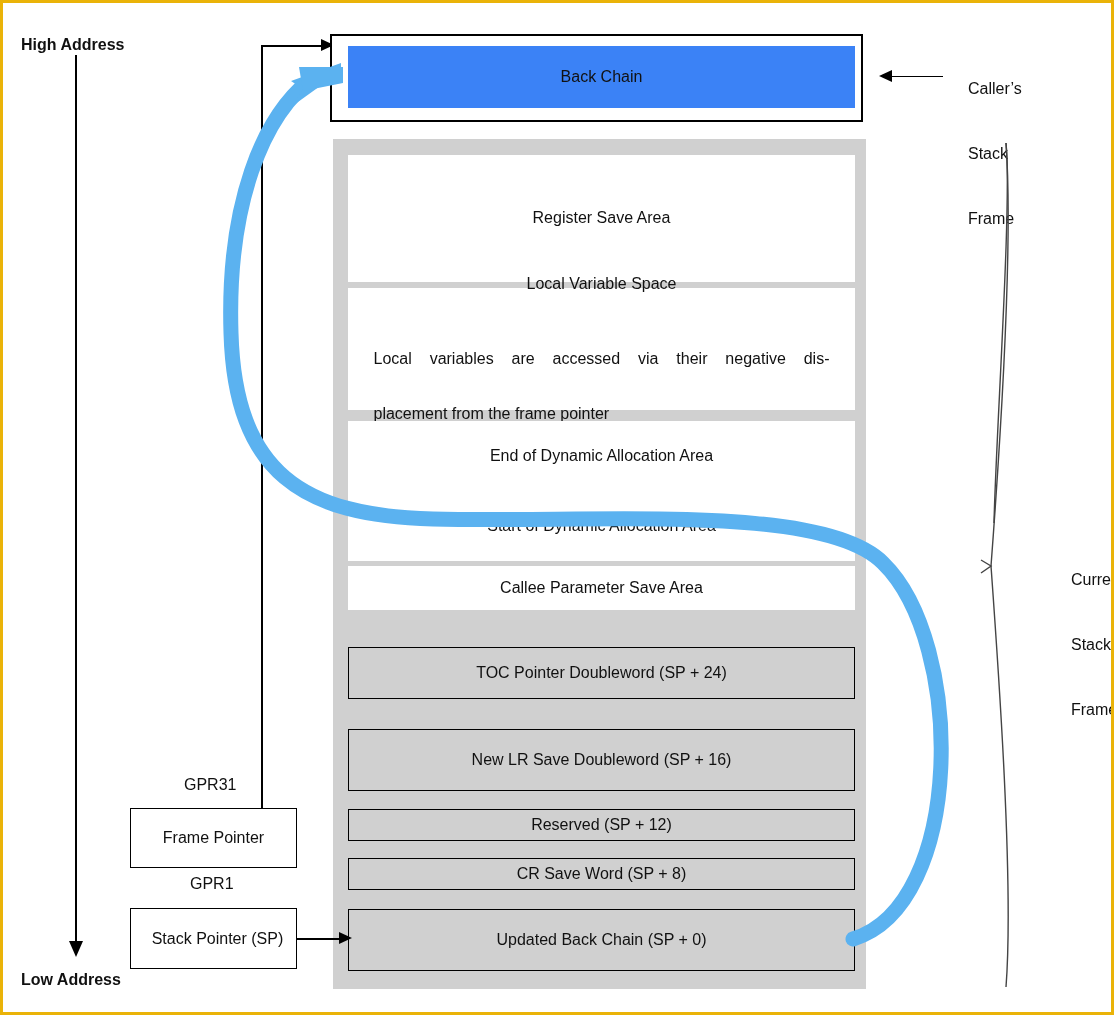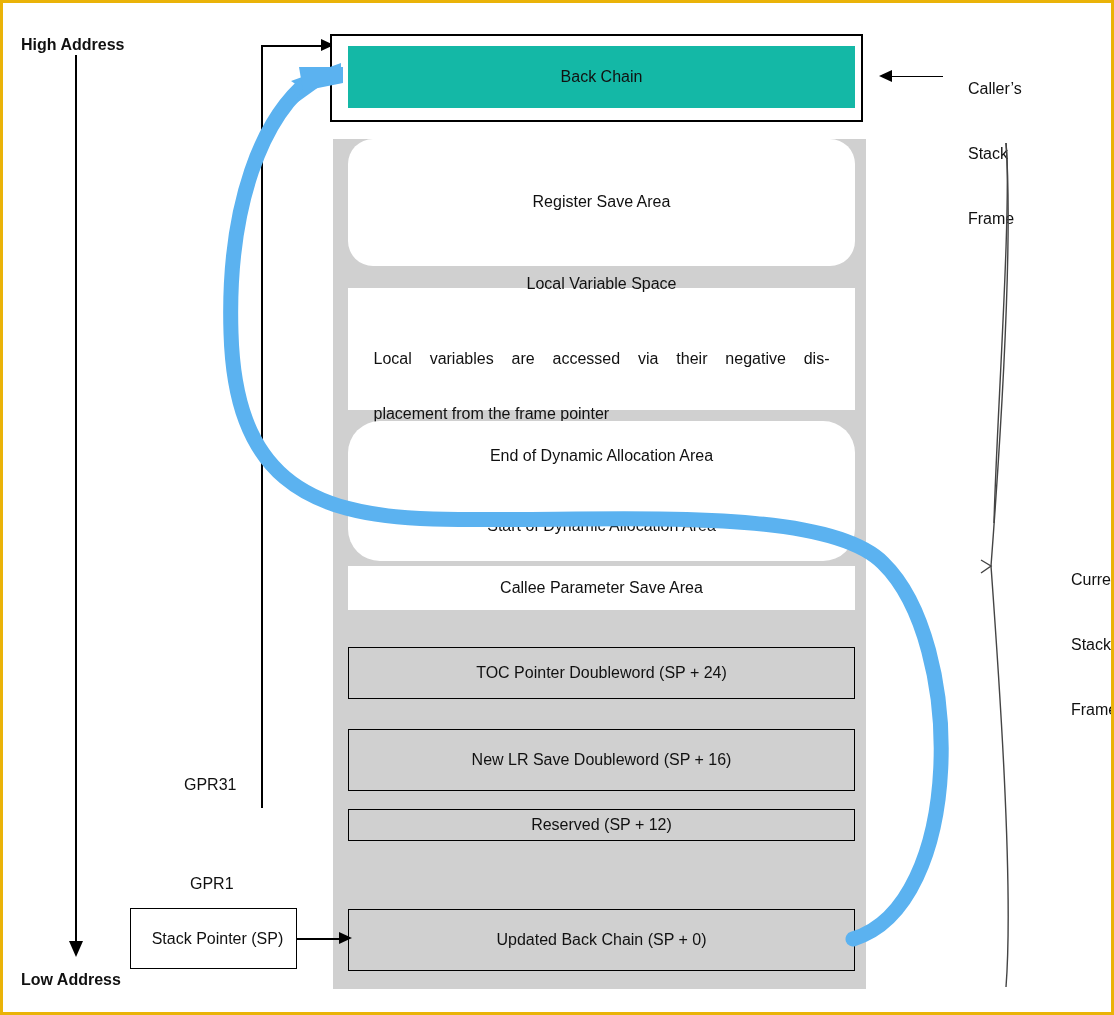--- a/index.html
+++ b/index.html
@@ -114,71 +114,77 @@
   <div class="abs lbl lbl-bold" id="high-address-label">High Address</div>
   <div class="abs" id="addr-arrow-line"></div>
   <div class="abs" id="addr-arrow-head"></div>
   <div class="abs lbl lbl-bold" id="low-address-label">Low Address</div>
 
   <div class="abs" id="gpr31-vline"></div>
   <div class="abs" id="gpr31-hline"></div>
   <div class="abs" id="gpr31-harrow"></div>
 
   <div class="abs" id="caller-frame-box"></div>
-  <div class="abs slot" id="back-chain-cell" style="background:#14b8a6;">
+  <div class="abs slot" id="back-chain-cell" style="background:#3b82f6;">
     <div class="line">Back Chain</div>
   </div>
 
   <div class="abs" id="caller-annot-line"></div>
   <div class="abs" id="caller-annot-arrow"></div>
   <div class="abs lbl ctr" id="callers-stack-frame-label">
     <div>Caller’s</div>
     <div>Stack</div>
     <div>Frame</div>
   </div>
 
   <div class="abs" id="current-frame-container"></div>
 
-  <div class="slot white" style="top:136px;height:127px;border-radius:25px;">
+  <div class="slot white" style="top:152px;height:127px;">
     <div class="line">Register Save Area</div>
   </div>
 
   <div class="slot white" style="top:285px;height:122px;">
     <div class="line" style="margin-bottom:19px;">Local Variable Space</div>
     <div class="justified">Local variables are accessed via their negative dis-</div>
     <div class="justified last">placement from the frame pointer</div>
   </div>
 
-  <div class="slot white" style="top:418px;height:140px;justify-content:space-around;border-radius:32px;">
+  <div class="slot white" style="top:418px;height:140px;justify-content:space-around;">
     <div class="line">End of Dynamic Allocation Area</div>
     <div class="line">Start of Dynamic Allocation Area</div>
   </div>
 
   <div class="slot white" style="top:563px;height:44px;">
     <div class="line">Callee Parameter Save Area</div>
   </div>
 
   <div class="slot gray" style="top:644px;height:52px;">
     <div class="line">TOC Pointer Doubleword (SP + 24)</div>
   </div>
 
   <div class="slot gray" style="top:726px;height:62px;">
     <div class="line">New LR Save Doubleword (SP + 16)</div>
   </div>
 
   <div class="slot gray" style="top:806px;height:32px;">
     <div class="line">Reserved (SP + 12)</div>
   </div>
 
+  <div class="slot gray" style="top:855px;height:32px;">
+    <div class="line">CR Save Word (SP + 8)</div>
+  </div>
 
   <div class="slot gray" style="top:906px;height:62px;">
     <div class="line">Updated Back Chain (SP + 0)</div>
   </div>
 
   <div class="abs lbl" id="gpr31-label">GPR31</div>
+  <div class="abs" id="frame-pointer-box">
+    <span class="lbl">Frame Pointer</span>
+  </div>
 
   <div class="abs lbl" id="gpr1-label">GPR1</div>
   <div class="abs" id="stack-pointer-box">
     <span class="lbl">Stack Pointer (SP)</span>
   </div>
 
   <div class="abs" id="sp-hline"></div>
   <div class="abs" id="sp-harrow"></div>
 
   <div class="abs lbl ctr" id="current-stack-frame-label">

